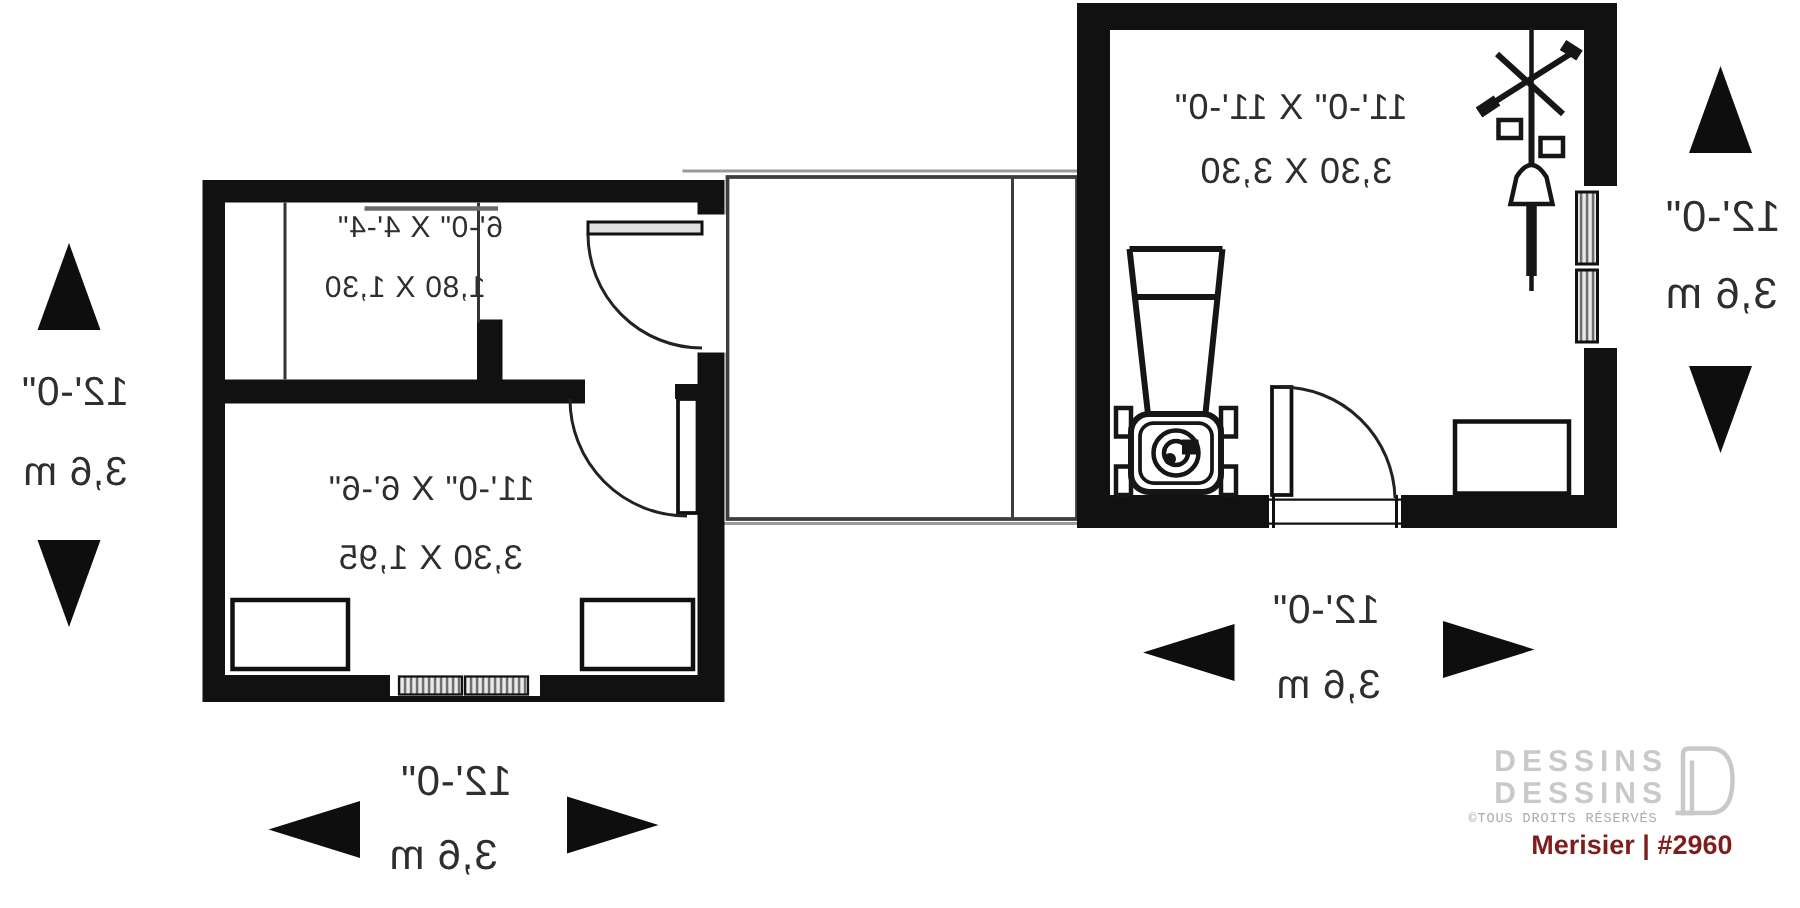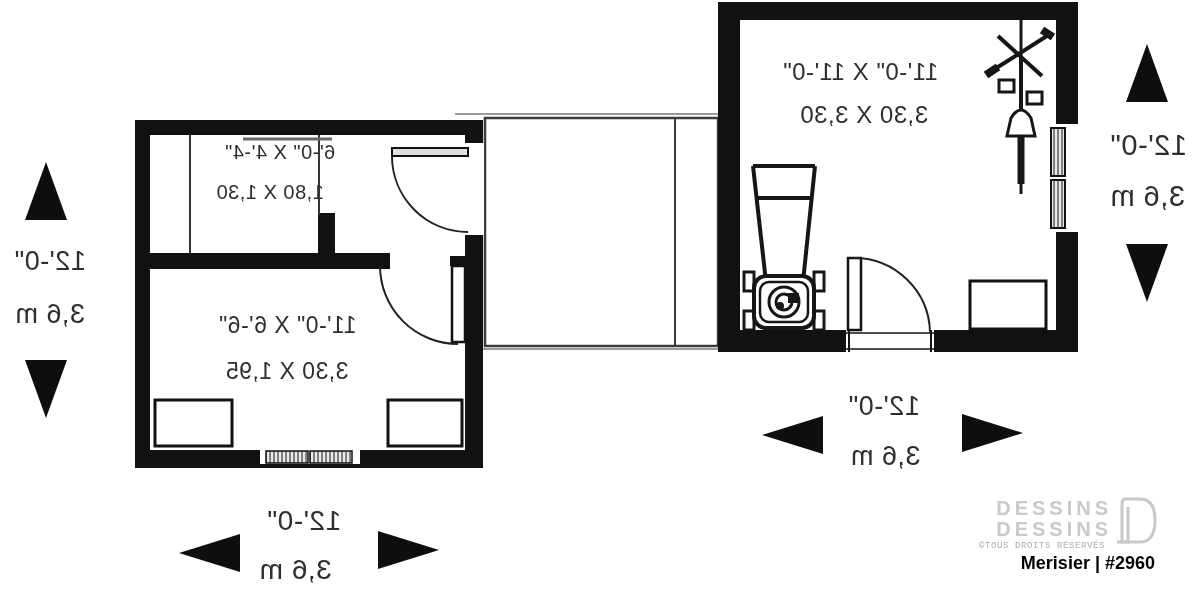--- a/index.html
+++ b/index.html
@@ -11,21 +11,21 @@
   .room-label{letter-spacing:0.5px;}
   .dim{letter-spacing:0.5px;}
   .tri{position:absolute;width:0;height:0;}
   .tri-up{border-left:21px solid transparent;border-right:21px solid transparent;border-bottom:58px solid #0e0e0e;}
   .tri-down{border-left:21px solid transparent;border-right:21px solid transparent;border-top:58px solid #0e0e0e;}
   .tri-left{border-top:19px solid transparent;border-bottom:19px solid transparent;border-right:61px solid #0e0e0e;}
   .tri-right{border-top:19px solid transparent;border-bottom:19px solid transparent;border-left:61px solid #0e0e0e;}
   .brand{position:absolute;color:#c9c9c9;font-weight:700;text-align:right;}
   .brand-line{font-size:20px;letter-spacing:4px;line-height:21px;}
   .copyright{position:absolute;color:#ababab;font-size:9px;letter-spacing:0.6px;text-align:right;font-family:Liberation Mono, monospace;}
-  .plan-name{position:absolute;color:#000000;font-size:18px;font-weight:700;text-align:right;
+  .plan-name{position:absolute;color:#7f1d1d;font-size:18px;font-weight:700;text-align:right;
              text-shadow:1px 1px 0 #ffffff;}
 </style>
 </head>
 <body>
 
 <div id="stage">
 
   <svg id="plan-svg" width="1200" height="605">
     <defs>
       <pattern id="hatch" width="4" height="4" patternUnits="userSpaceOnUse">

